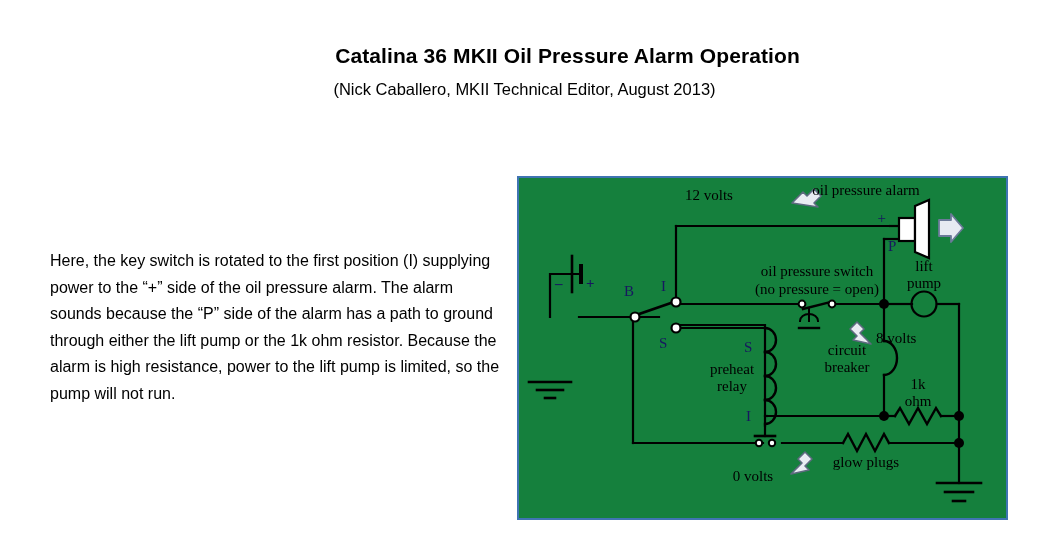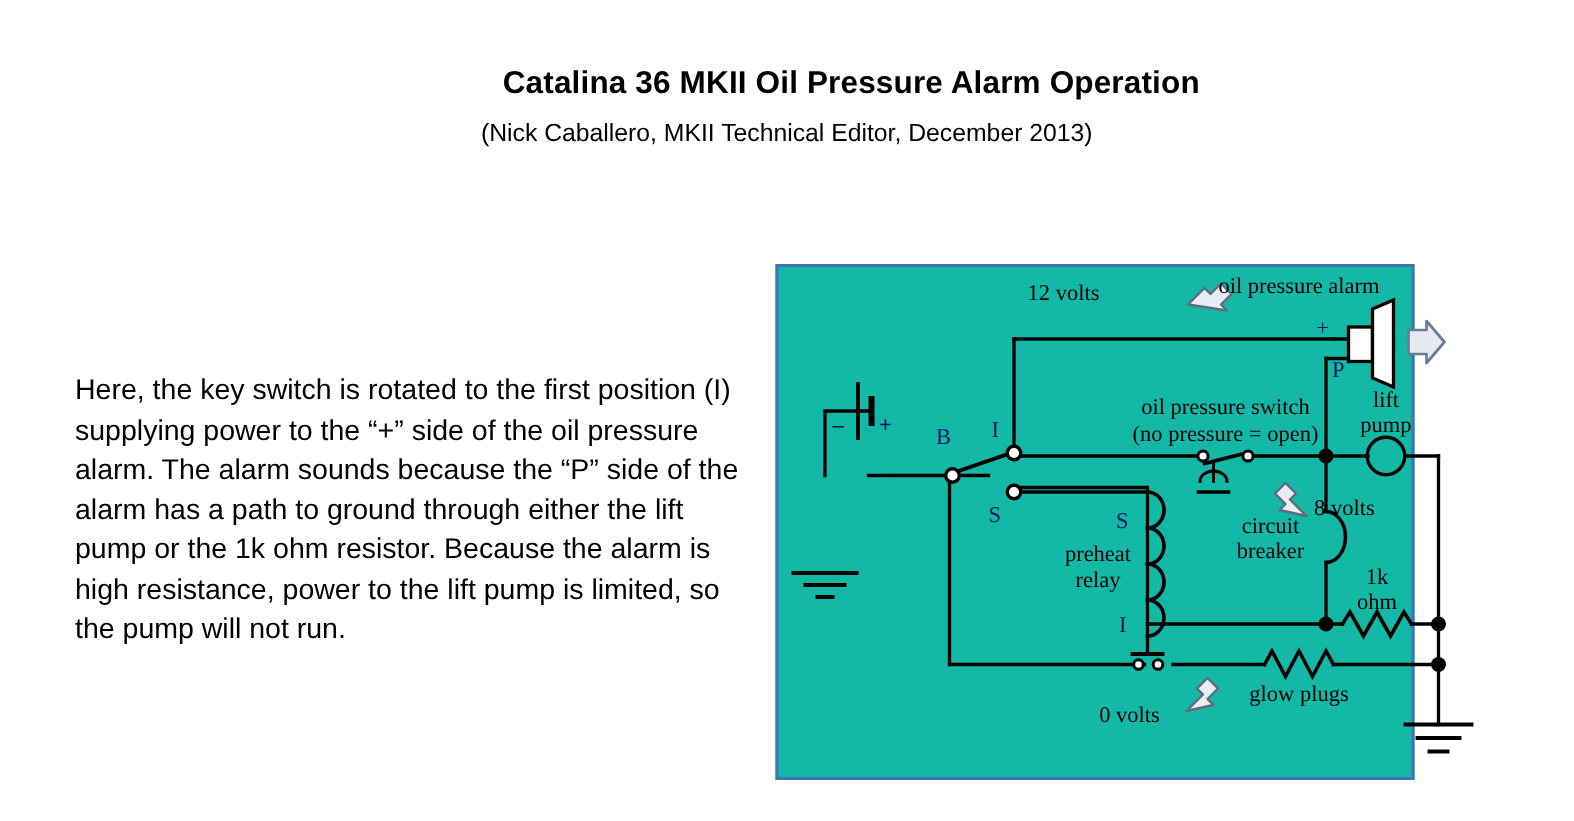--- a/index.html
+++ b/index.html
@@ -44,33 +44,33 @@
     font-weight: normal;
     font-size: 16.5px;
     color: #000;
   }
   .body-text {
     position: absolute;
     left: 50px;
     top: 248px;
     width: 455px;
     font-family: "Liberation Sans", sans-serif;
-    font-size: 19px;
+    font-size: 16px;
     line-height: 26.5px;
     color: #000;
     white-space: pre-line;
   }
   .diagram-box {
     position: absolute;
     left: 517px;
     top: 176px;
-    width: 426px;
+    width: 491px;
     height: 344px;
     border: 2px solid #3f74b2;
-    background: #14b8a6;
+    background: #15803d;
     box-sizing: border-box;
   }
   .diagram-svg {
     position: absolute;
     left: 0; top: 0;
   }
   text.lbl {
     font-family: "Liberation Serif", serif;
     fill: #000;
   }
@@ -79,21 +79,21 @@
     fill: #171760;
     font-size: 15px;
   }
 </style>
 </head>
 <body>
 
 <div id="page">
 
   <div class="title">Catalina 36 MKII Oil Pressure Alarm Operation</div>
-  <div class="subtitle">(Nick Caballero, MKII Technical Editor, December 2013)</div>
+  <div class="subtitle">(Nick Caballero, MKII Technical Editor, August 2013)</div>
   <div class="body-text">Here, the key switch is rotated to the first position (I) supplying power to the “+” side of the oil pressure alarm.  The alarm sounds because the “P” side of the alarm has a path to ground through either the lift pump or the 1k ohm resistor.  Because the alarm is high resistance, power to the lift pump is limited, so the pump will not run.</div>
 
   <div class="diagram-box">
     <svg class="diagram-svg" width="496" height="340" viewBox="0 0 496 340">
 
       <g stroke="#000" stroke-width="2.2" fill="none" stroke-linecap="square">
 
         <path d="M 31 139 L 31 96 L 60 96"></path>
         <path d="M 60 139 L 140 139"></path>
 

